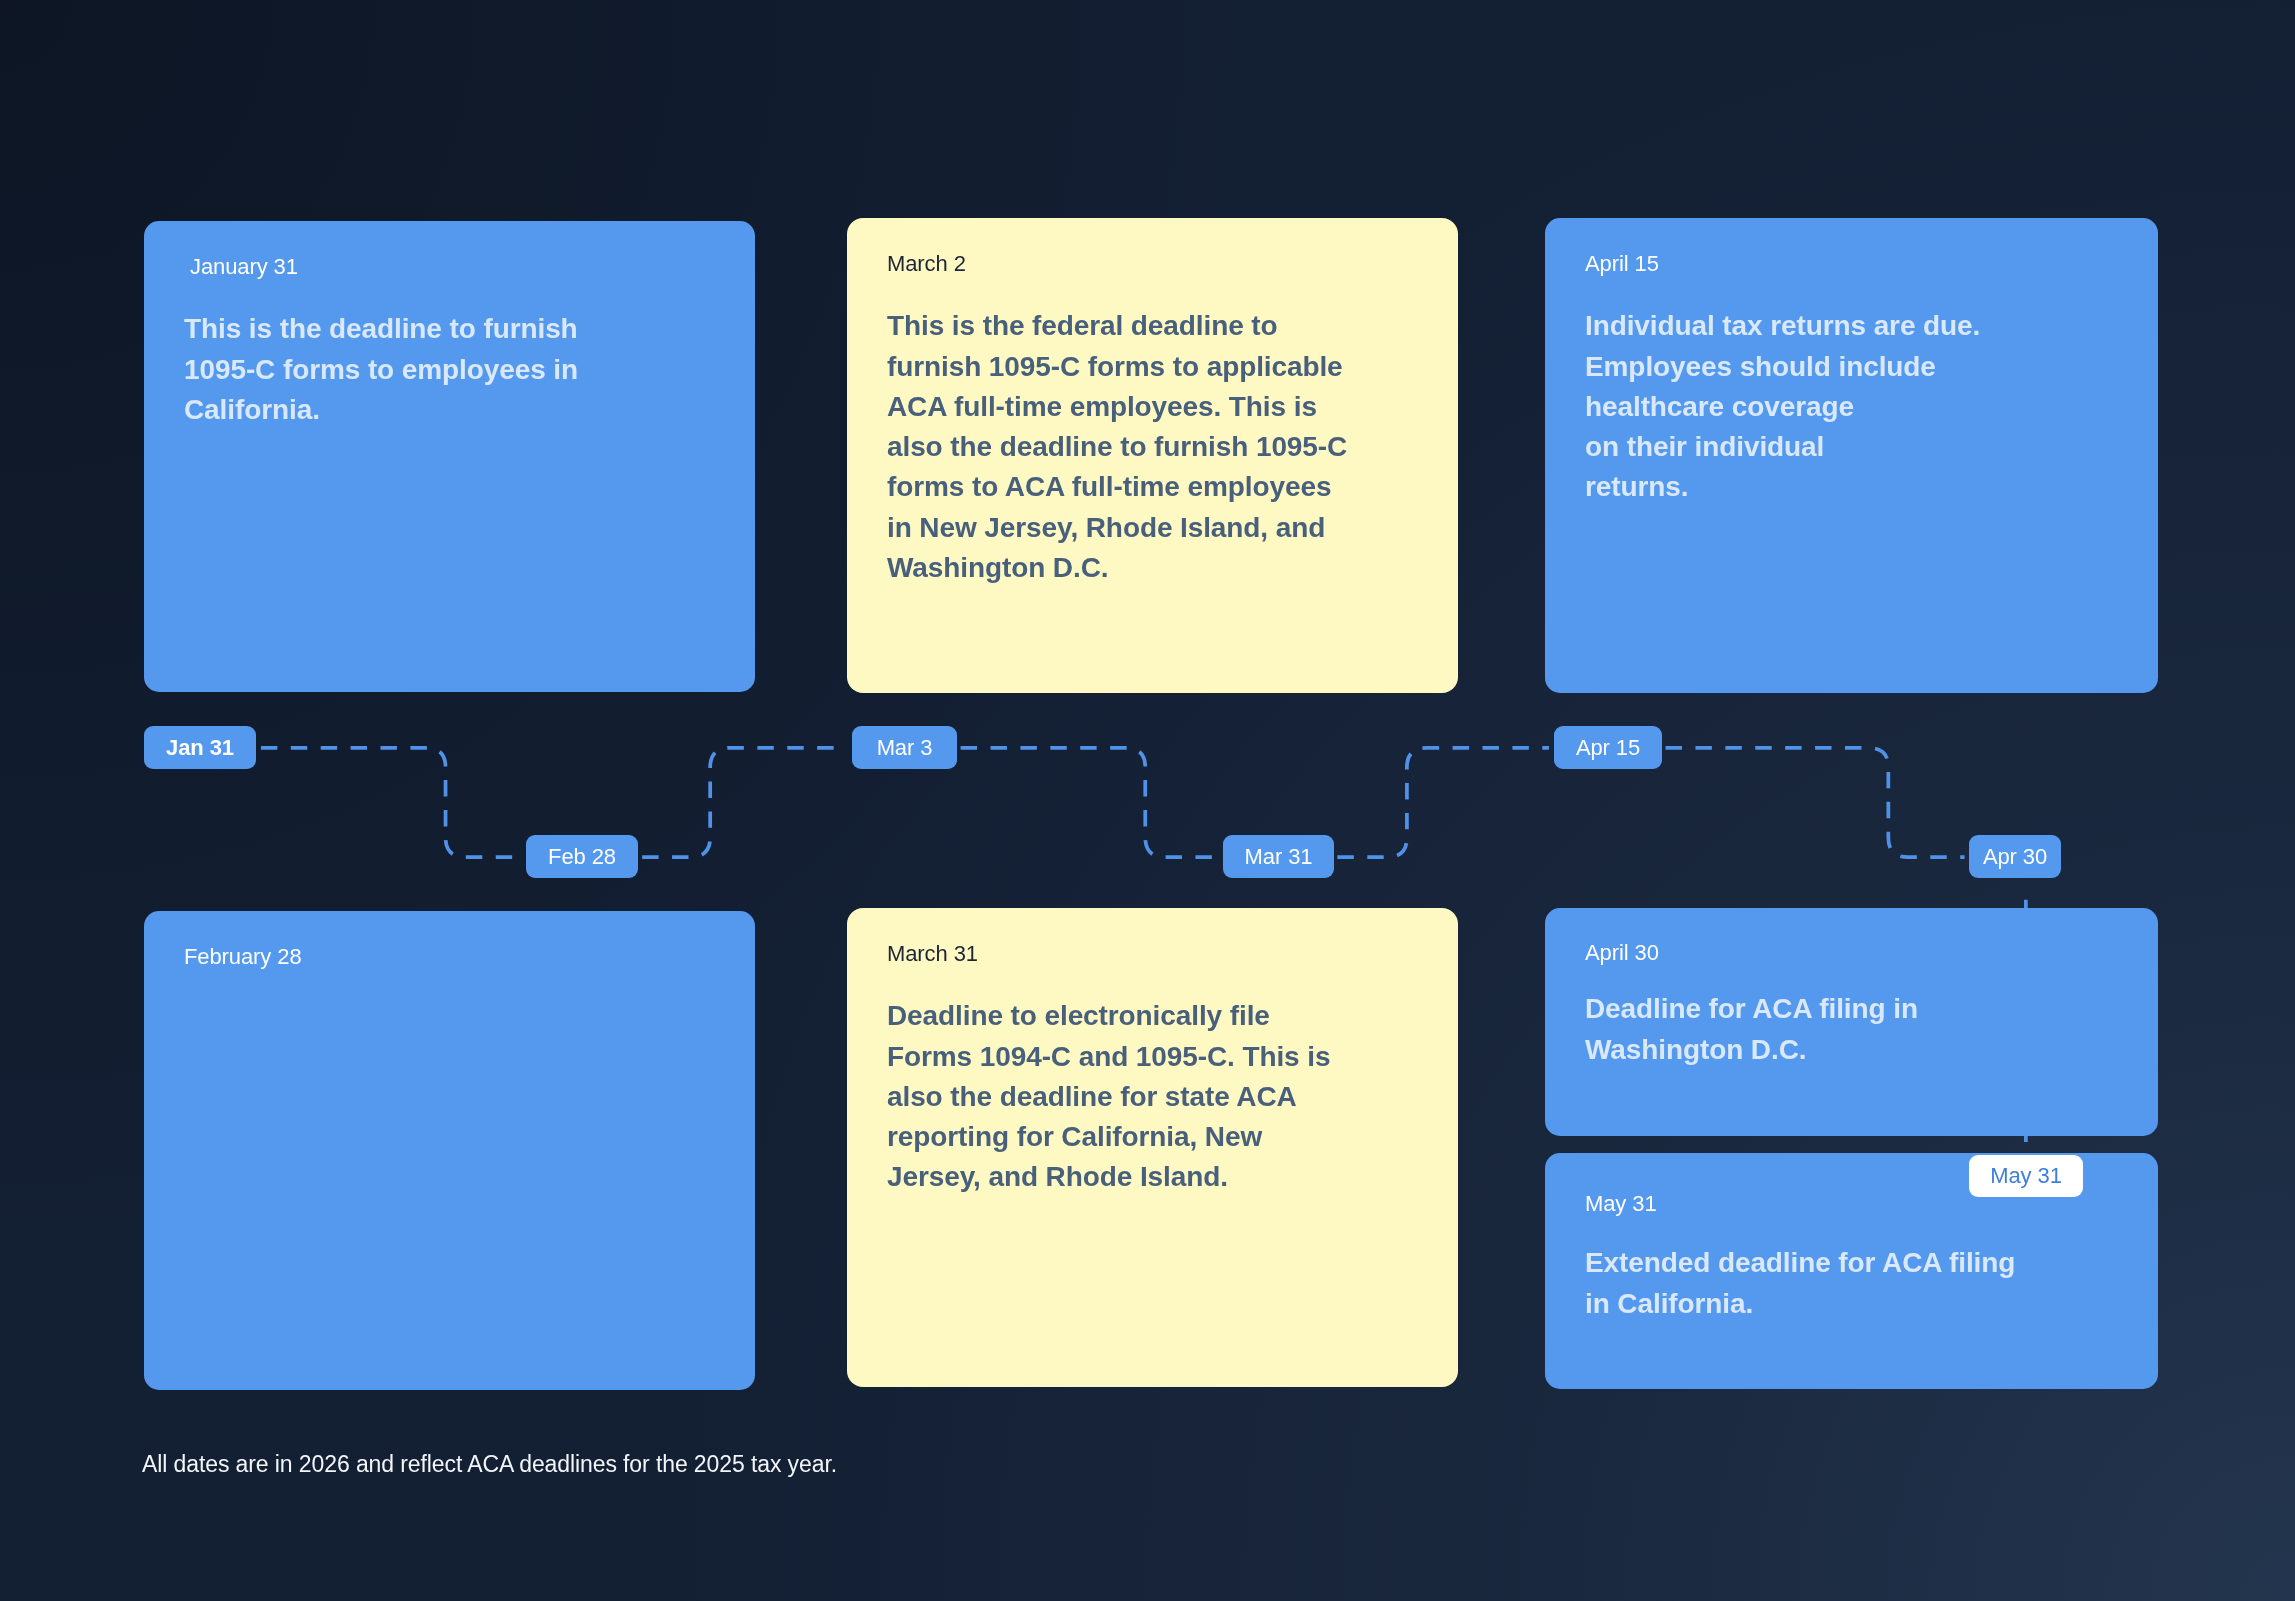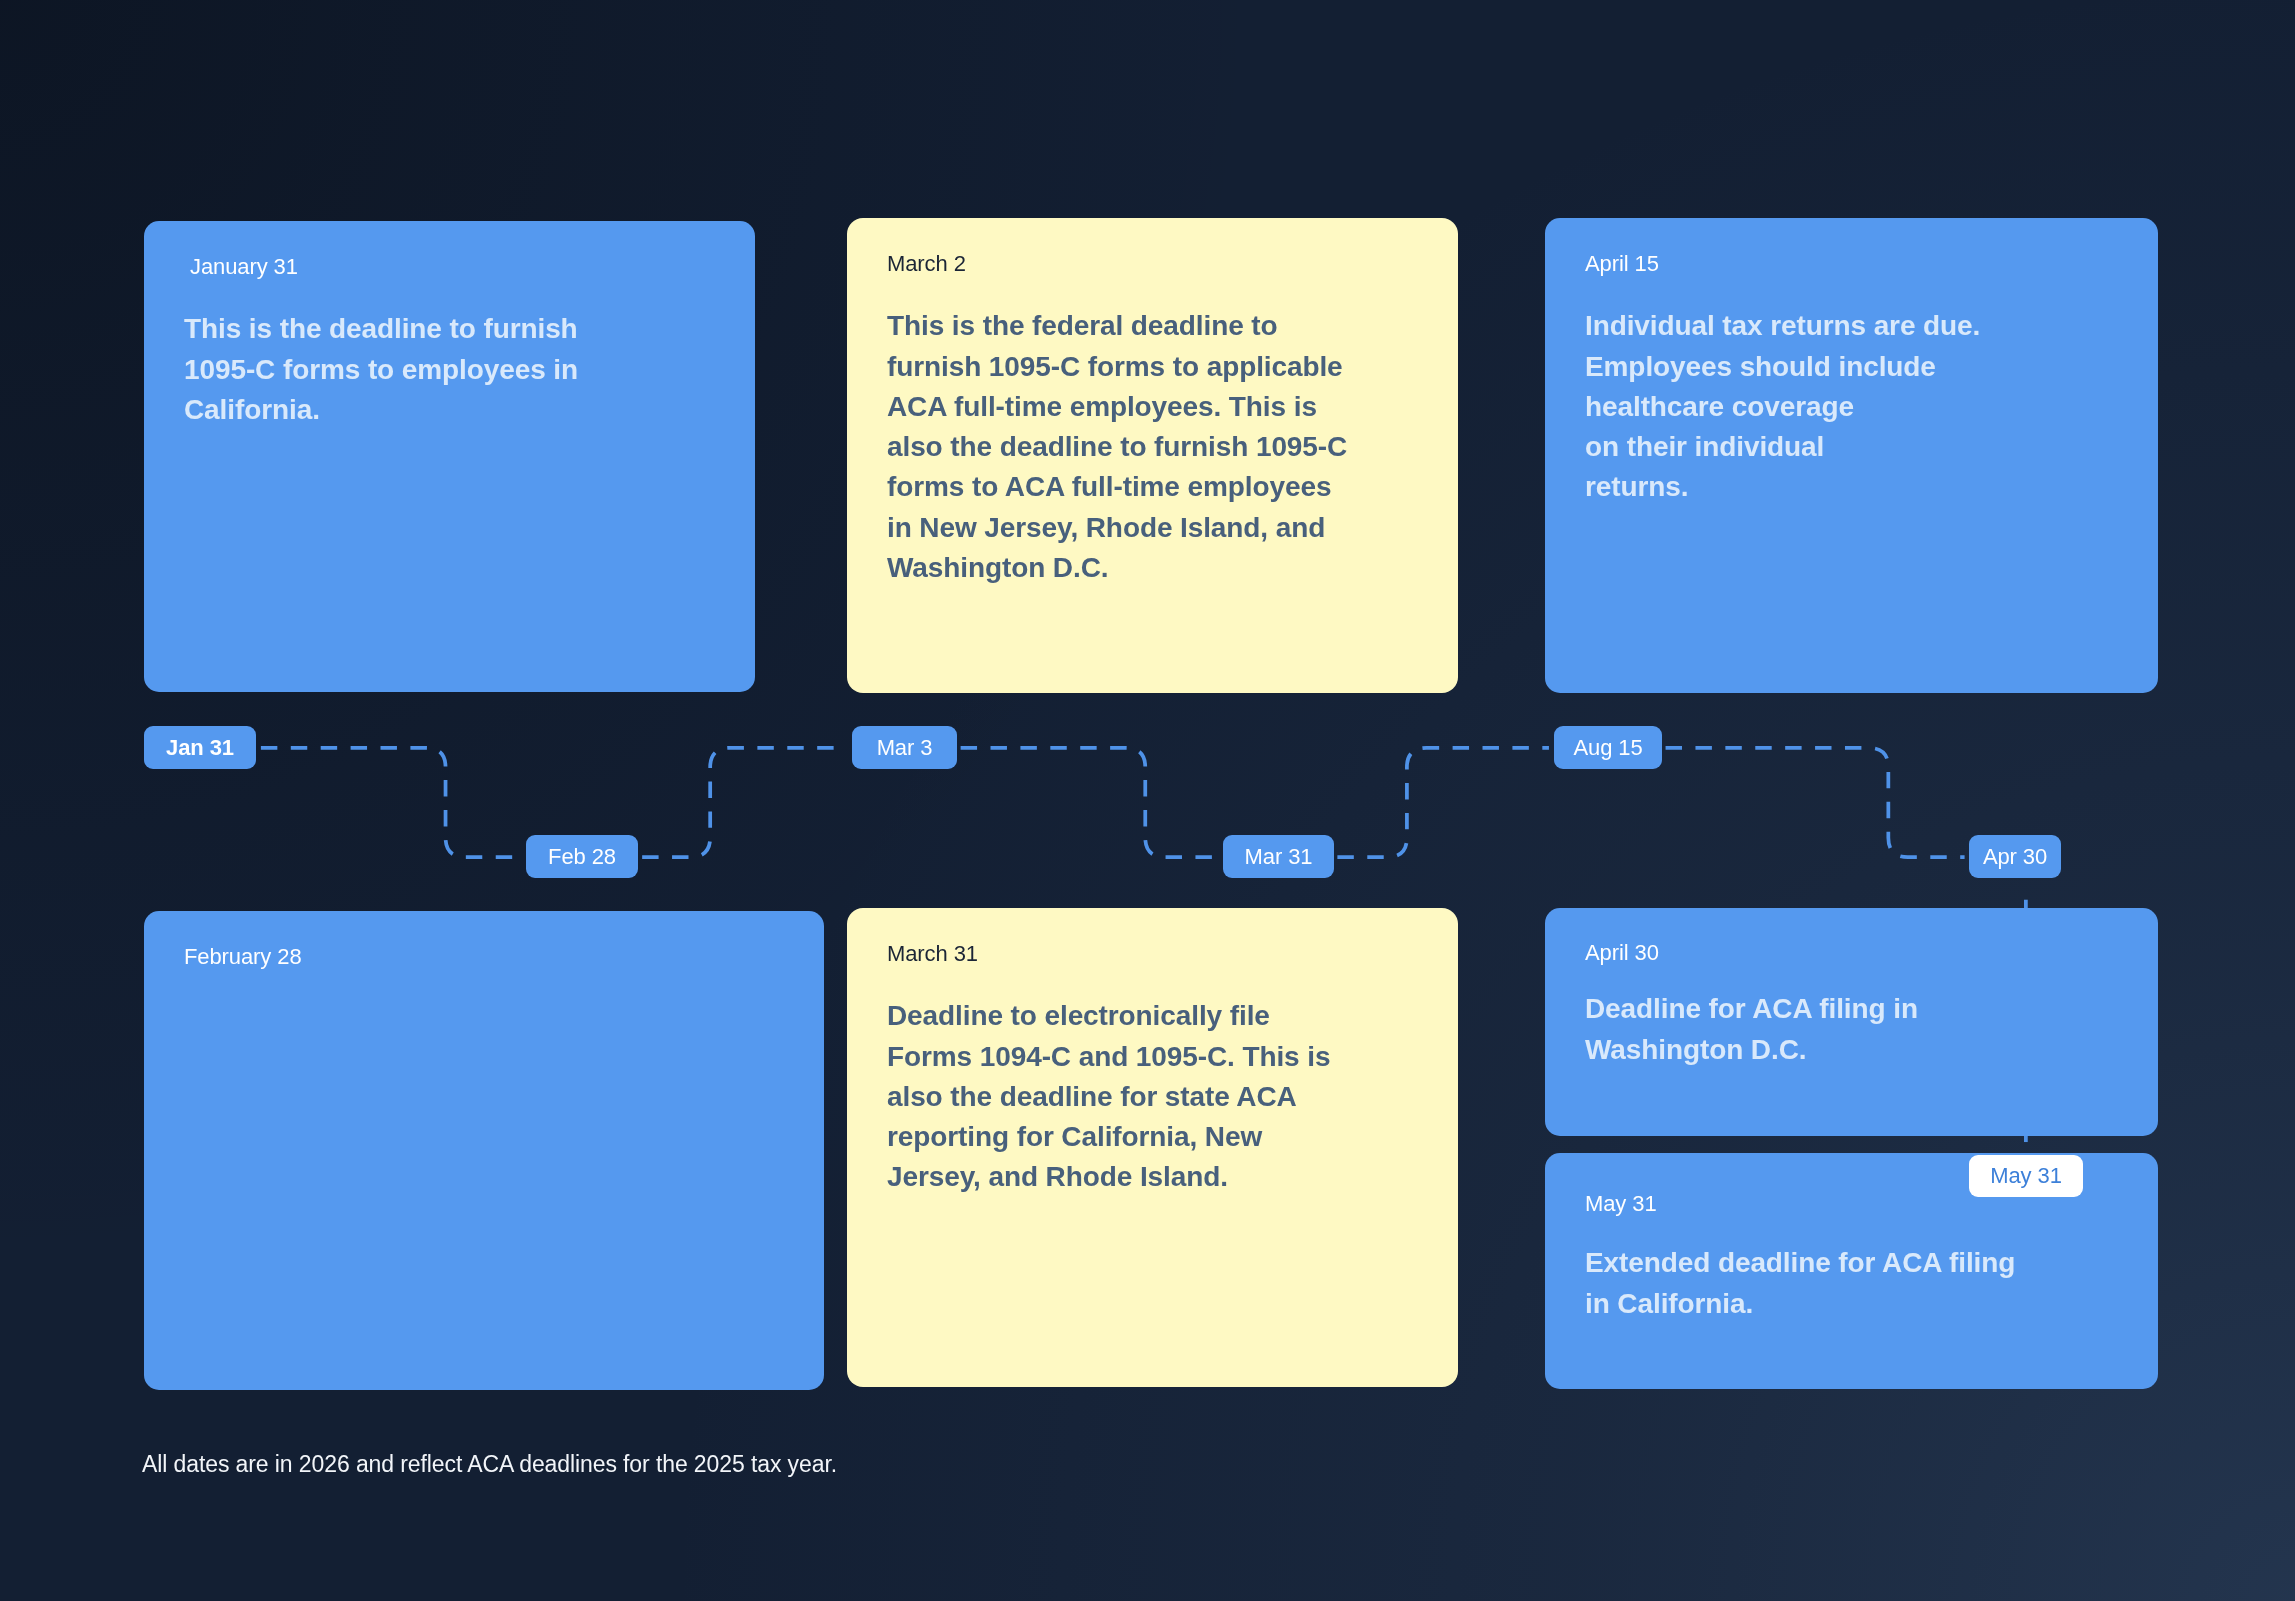--- a/index.html
+++ b/index.html
@@ -58,21 +58,21 @@
   .dense .card-body  { color: #d9e9fb; margin-top: 30px; }
   .light .card-title { color: #1b2536; }
   .light .card-body  { color: #48607c; margin-top: 30px; }
 
   
   #card-jan31  { left: 144px;  top: 221px;  width: 611px;  height: 471px; }
   #card-mar2   { left: 847px; top: 218px;  width: 611px;  height: 475px; }
   #card-apr15  { left: 1545px; top: 218px;  width: 613px;  height: 475px; }
 
   
-  #card-feb28  { left: 144px;  top: 911px; width: 680px;  height: 479px; }
+  #card-feb28  { left: 144px;  top: 911px; width: 611px;  height: 479px; }
   #card-mar31  { left: 847px; top: 908px; width: 611px;  height: 479px; }
   #card-apr30  { left: 1545px; top: 908px; width: 613px;  height: 228px; }
   #card-may31  { left: 1545px; top: 1153px; width: 613px;  height: 236px; }
 
   #card-apr30  { padding: 33px 39px 28px 40px; }
   #card-may31  { padding: 39px 39px 30px 40px; }
   #card-apr30 .card-body { margin-top: 24px; }
   #card-may31 .card-body { margin-top: 27px; }
 
   
@@ -192,20 +192,20 @@
   <div class="card dense" id="card-may31">
     <div class="card-title">May 31</div>
     <div class="card-body">Extended deadline for ACA filing
 in California.</div>
   </div>
 
   <div class="pill blue" id="pill-jan31">Jan 31</div>
   <div class="pill blue" id="pill-feb28">Feb 28</div>
   <div class="pill blue" id="pill-mar3">Mar 3</div>
   <div class="pill blue" id="pill-mar31">Mar 31</div>
-  <div class="pill blue" id="pill-apr15">Aug 15</div>
+  <div class="pill blue" id="pill-apr15">Apr 15</div>
   <div class="pill blue" id="pill-apr30">Apr 30</div>
   <div class="pill white" id="pill-may31">May 31</div>
 
   <div id="footnote">All dates are in 2026 and reflect ACA deadlines for the 2025 tax year.</div>
 
 </div>
 
 
 </body></html>

